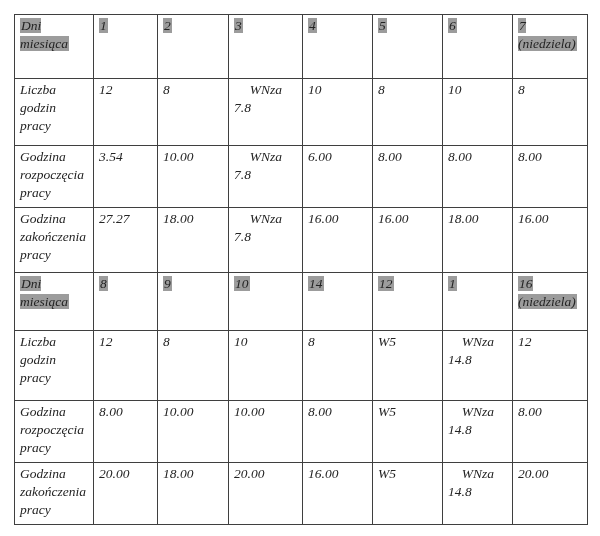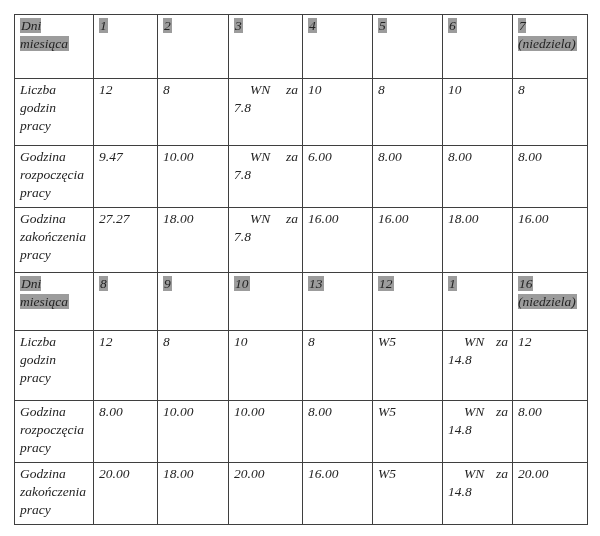--- a/index.html
+++ b/index.html
@@ -42,22 +42,21 @@
     padding-right: 13px;
     overflow-wrap: break-word;
     margin-left: 48px;
   }
   .hl {
     background: #9c9c9c;
     padding: 0 1px;
   }
   .jline {
     display: flex;
-    justify-content: space-between;
-    margin-left: 16px;
+    justify-content: center;
   }
   tr.r1 { height: 64px; }
   tr.r2 { height: 67px; }
   tr.r3 { height: 62px; }
   tr.r4 { height: 65px; }
   tr.r5 { height: 58px; }
   tr.r6 { height: 70px; }
   tr.r7 { height: 62px; }
   tr.r8 { height: 62px; }
 </style>
@@ -101,21 +100,21 @@
           <div>7.8</div>
         </td>
         <td><span>10</span></td>
         <td><span>8</span></td>
         <td><span>10</span></td>
         <td><span>8</span></td>
       </tr>
 
       <tr class="r3">
         <td class="label-cell"><span>Godzina rozpoczęcia pracy</span></td>
-        <td><span>9.47</span></td>
+        <td><span>3.54</span></td>
         <td><span>10.00</span></td>
         <td>
           <div class="jline">
               <span>WN</span>
               <span>za</span>
             </div>
           <div>7.8</div>
         </td>
         <td><span>6.00</span></td>
         <td><span>8.00</span></td>
@@ -138,21 +137,21 @@
         <td><span>16.00</span></td>
         <td><span>18.00</span></td>
         <td><span>16.00</span></td>
       </tr>
 
       <tr class="r5">
         <td class="label-cell"><span class="hl">Dni miesiąca</span></td>
         <td><span class="hl">8</span></td>
         <td><span class="hl">9</span></td>
         <td><span class="hl">10</span></td>
-        <td><span class="hl">13</span></td>
+        <td><span class="hl">14</span></td>
         <td><span class="hl">12</span></td>
         <td><span class="hl">1</span></td>
         <td class="sunday-cell"><span class="hl">16 (niedziela)</span></td>
       </tr>
 
       <tr class="r6">
         <td class="label-cell"><span>Liczba godzin pracy</span></td>
         <td><span>12</span></td>
         <td><span>8</span></td>
         <td><span>10</span></td>

